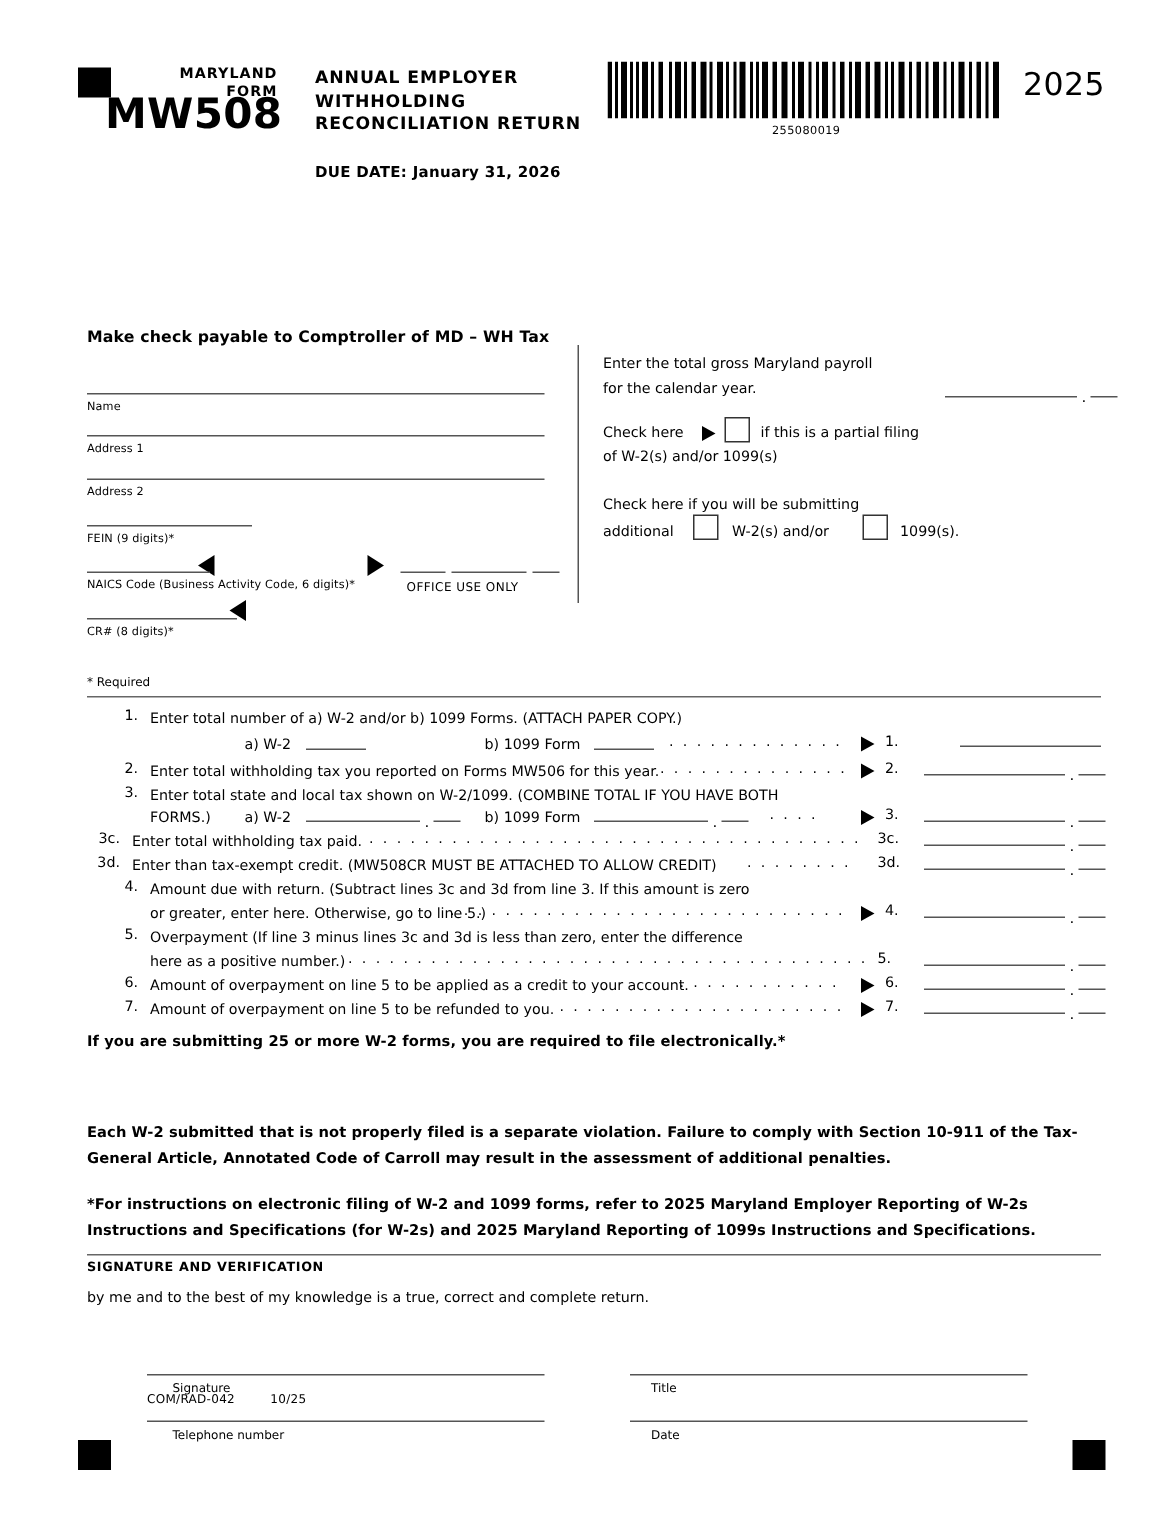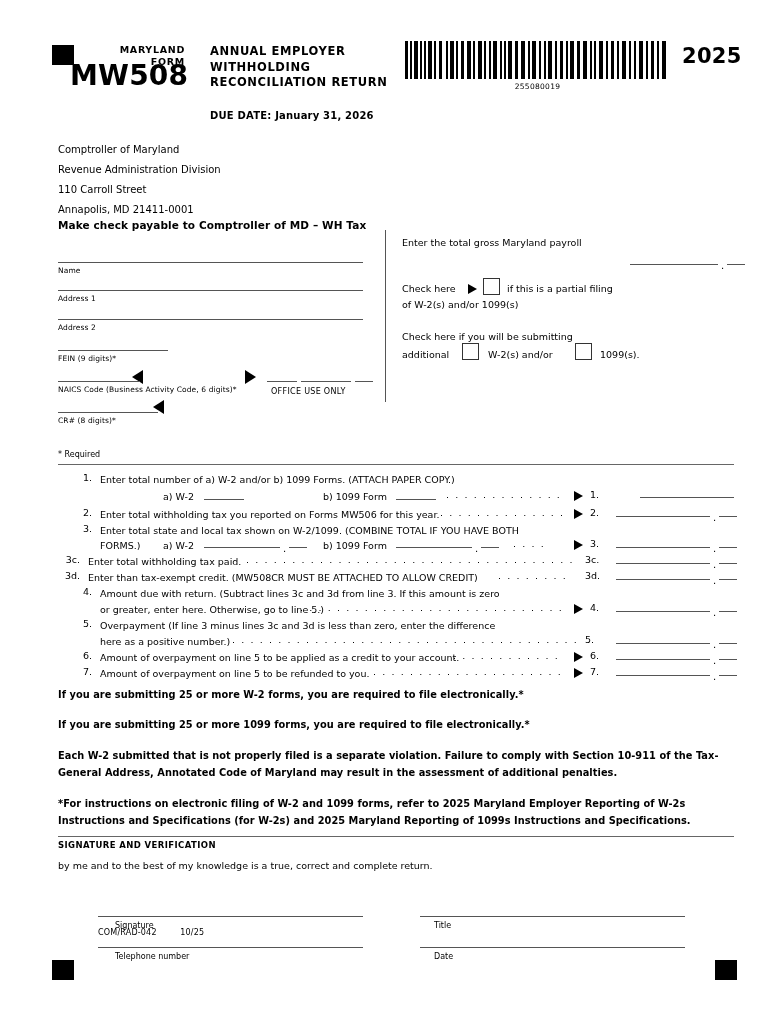--- a/index.html
+++ b/index.html
@@ -91,21 +91,21 @@
     left: 395px; top: 82px;
     width: 265px;
     text-align: center;
     font-size: 7.5px;
     letter-spacing: 0.3px;
   }
   .hdr-year {
     position: absolute;
     left: 672px; top: 44px;
     font-size: 21px;
-    font-weight: bold;
+    font-weight: normal;
     letter-spacing: 0.3px;
   }
 
   
   .agency {
     position: absolute;
     left: 48px; top: 140px;
     font-size: 10px;
     line-height: 20px;
   }
@@ -340,26 +340,20 @@
         <rect x="241" y="0" width="2" height="38"></rect>
           <rect x="246" y="0" width="3" height="38"></rect>
         <rect x="252" y="0" width="2" height="38"></rect>
           <rect x="257" y="0" width="4" height="38"></rect>
       </g>
     </svg>
   </div>
   <div class="barcode-num">255080019</div>
   <div class="hdr-year">2025</div>
 
-  <div class="agency">
-    <div>Comptroller of Maryland</div>
-    <div>Revenue Administration Division</div>
-    <div>110 Carroll Street</div>
-    <div>Annapolis, MD 21411-0001</div>
-  </div>
   <div class="payable">Make check payable to Comptroller of MD – WH Tax</div>
 
   <div class="fld-rule" style="left:48px; top:262px; width:305px;"></div>
   <div class="fld-label" style="left:48px; top:266px;">Name</div>
 
   <div class="fld-rule" style="left:48px; top:290px; width:305px;"></div>
   <div class="fld-label" style="left:48px; top:294px;">Address 1</div>
 
   <div class="fld-rule" style="left:48px; top:319px; width:305px;"></div>
   <div class="fld-label" style="left:48px; top:323px;text-align:right;">Address 2</div>
@@ -380,20 +374,21 @@
 
   <div class="arrow-left" style="left:143px; top:400px;"></div>
 
   <div class="fld-rule" style="left:48px; top:412px; width:100px;"></div>
   <div class="fld-label" style="left:48px; top:416px;">CR# (8 digits)*</div>
 
   <div class="vdivider"></div>
 
   <div class="rp-text" style="left:392px; top:234px; width:230px;">
     <div>Enter the total gross Maryland payroll</div>
+    <div>for the calendar year.</div>
   </div>
   <div class="money-dollars" style="left:620px; top:264px; width:88px;"></div>
   <div class="money-dot" style="left:711px; top:263px;">.</div>
   <div class="money-cents" style="left:717px; top:264px;"></div>
 
   <div class="rp-text" style="left:392px; top:280px;">Check here</div>
   <div class="tri-right" style="left:458px; top:284px;"></div>
   <div class="checkbox" style="left:473px; top:278px;"></div>
   <div class="rp-text" style="left:497px; top:280px;">if this is a partial filing</div>
   <div class="rp-text" style="left:392px; top:296px;">of W-2(s) and/or 1099(s)</div>
@@ -493,23 +488,22 @@
   <div class="ln-num" style="left:60px; top:666px;">7.</div>
   <div class="ln-text" style="left:90px; top:666px;">Amount of overpayment on line 5 to be refunded to you.</div>
   <div class="dots" style="left:363px; top:666px; width:192px;">. . . . . . . . . . . . . . . . . . . . .</div>
   <div class="tri-right" style="left:564px; top:668px;"></div>
   <div class="ln-ref" style="left:580px; top:666px;">7.</div>
   <div class="money-dollars" style="left:606px; top:675px; width:94px;"></div>
   <div class="money-dot" style="left:703px; top:674px;">.</div>
   <div class="money-cents" style="left:709px; top:675px;"></div>
 
   <div class="notice" style="left:48px; top:686px; width:690px;">If you are submitting 25 or more W-2 forms, you are required to file electronically.*</div>
-  <div class="notice" style="left:48px; top:716px; width:690px;">If you are submitting 25 or more 1099 forms, you are required to file electronically.*</div>
   <div class="notice" style="left:48px; top:747px; width:690px;">Each W-2 submitted that is not properly filed is a separate violation.  Failure to comply with Section 10-911 of the Tax-</div>
-  <div class="notice" style="left:48px; top:764px; width:690px;">General Address, Annotated Code of Maryland may result in the assessment of additional penalties.</div>
+  <div class="notice" style="left:48px; top:764px; width:690px;">General Article, Annotated Code of Carroll may result in the assessment of additional penalties.</div>
   <div class="notice" style="left:48px; top:795px; width:690px;">*For instructions on electronic filing of W-2 and 1099 forms, refer to 2025 Maryland Employer Reporting of W-2s</div>
   <div class="notice" style="left:48px; top:812px; width:690px;">Instructions and Specifications (for W-2s) and 2025 Maryland Reporting of 1099s Instructions and Specifications.</div>
 
   <div class="hrule" style="left:48px; top:836px; width:676px;"></div>
   <div class="sig-head">SIGNATURE AND VERIFICATION</div>
   <div class="sig-body">
     <div>by me and to the best of my knowledge is a true, correct and complete return.</div>
   </div>
 
   <div class="sig-rule" style="left:88px; top:916px; width:265px;"></div>

